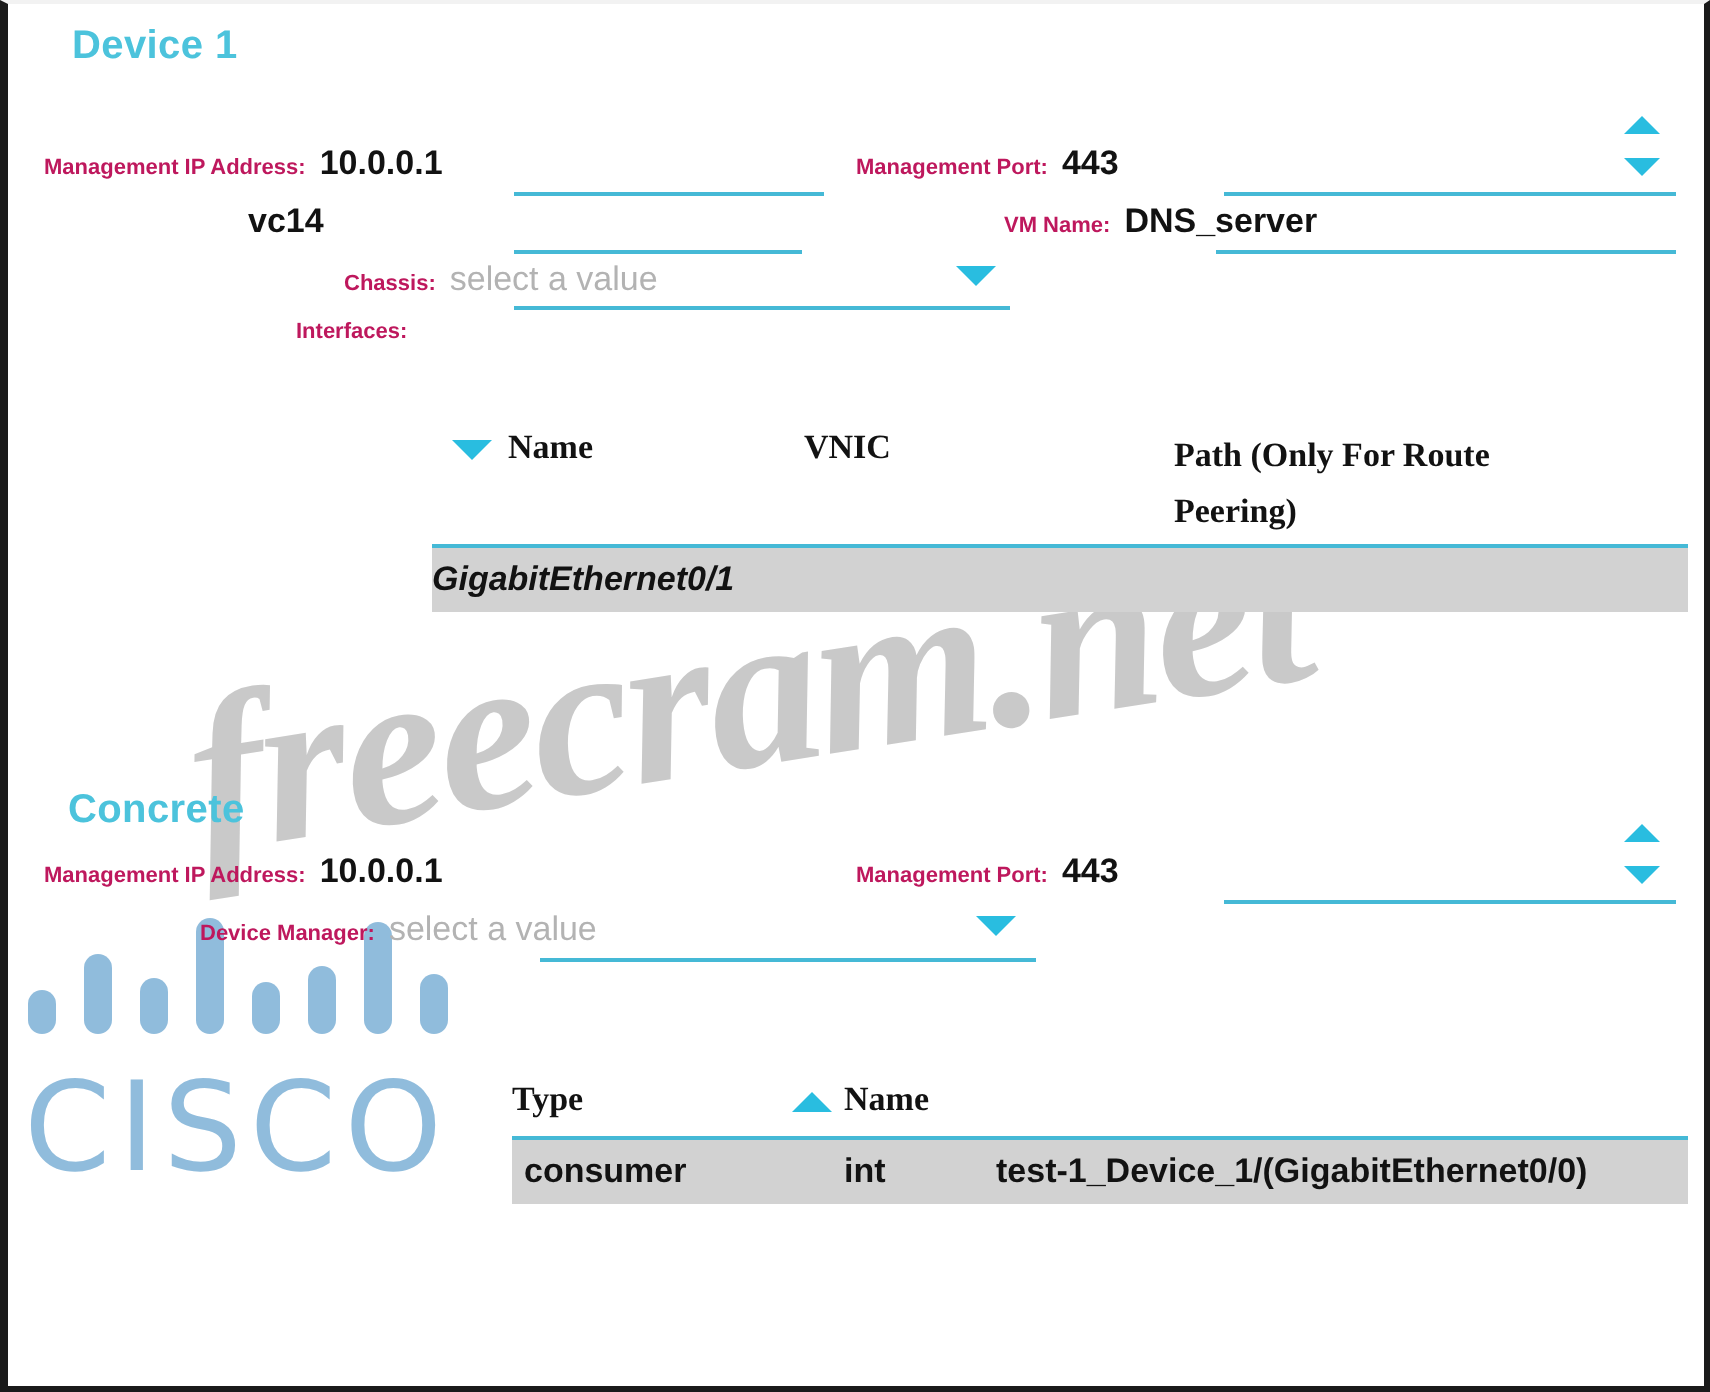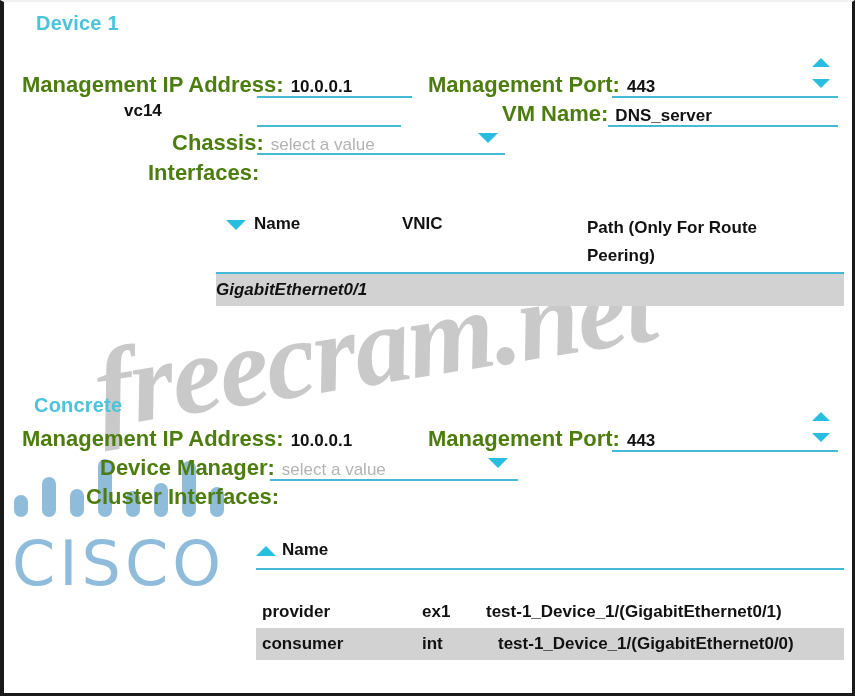--- a/index.html
+++ b/index.html
@@ -84,23 +84,23 @@
   }
 
   
   .frow {
     position: absolute;
     display: flex;
     align-items: baseline;
     z-index: 10;
   }
   .flabel {
-    font-size: 22px;
-    font-weight: bold;
-    color: #4d7c0f;
+    font-size: 11px;
+    font-weight: bold;
+    color: #be185d;
     text-align: right;
     white-space: nowrap;
   }
   .fvalue {
     position: relative;
     font-size: 17px;
     font-weight: bold;
     color: #121212;
     margin-left: 7px;
     white-space: nowrap;
@@ -170,21 +170,21 @@
   }
   .trow {
     display: flex;
     font-size: 17px;
     font-weight: bold;
     color: #121212;
     align-items: center;
   }
   .trow.shaded { background: #d2d2d2; }
   .cell { white-space: nowrap; overflow: visible; }
-  .hcell { white-space: normal; }
+  .hcell { white-space: normal; font-family: Liberation Serif, serif; }
 </style>
 </head>
 <body>
 
 <div class="screen">
 
   <div class="wm-layer">
     <div class="wm-bridge">
       <i style="left:0px;   height:22px;"></i>
       <i style="left:28px;  height:40px;"></i>
@@ -278,38 +278,33 @@
     <span class="tri down"></span>
   </div>
 
   <div class="frow" style="left:96px; top:453px;">
     <span class="flabel">Device Manager:</span>
     <span class="fvalue placeholder">select a value</span>
   </div>
   <div class="caret down" style="left:484px; top:456px;"></div>
   <div class="underline" style="left:266px; top:477px; width:248px;"></div>
 
-  <div class="frow" style="left:82px; top:482px;">
-    <span class="flabel">Cluster Interfaces:</span>
-  </div>
 
   <div class="tbl" style="left:252px; top:538px; width:588px;">
     <div class="tbl-head" style="height:28px;">
+      <div class="hcell" style="width:140px; position:relative;">
+        <span>Type</span>
+      </div>
       <div class="hcell" style="width:90px; position:relative; padding-left:26px; box-sizing:border-box;">
         <span class="caret up" style="left:0px; top:6px;"></span>
         <span>Name</span>
       </div>
     </div>
     <div class="tbl-rule"></div>
 
-    <div class="trow" style="height:32px; margin-top:26px;">
-      <div class="cell" style="width:140px; padding-left:6px; box-sizing:border-box;">provider</div>
-      <div class="cell" style="width:90px; padding-left:26px; box-sizing:border-box;">ex1</div>
-      <div class="cell" style="width:330px;">test-1_Device_1/(GigabitEthernet0/1)</div>
-    </div>
 
     <div class="trow shaded" style="height:32px;">
       <div class="cell" style="width:140px; padding-left:6px; box-sizing:border-box;">consumer</div>
       <div class="cell" style="width:90px; padding-left:26px; box-sizing:border-box;">int</div>
       <div class="cell" style="width:330px;margin-left:12px;">test-1_Device_1/(GigabitEthernet0/0)</div>
     </div>
   </div>
 
 </div>
 

